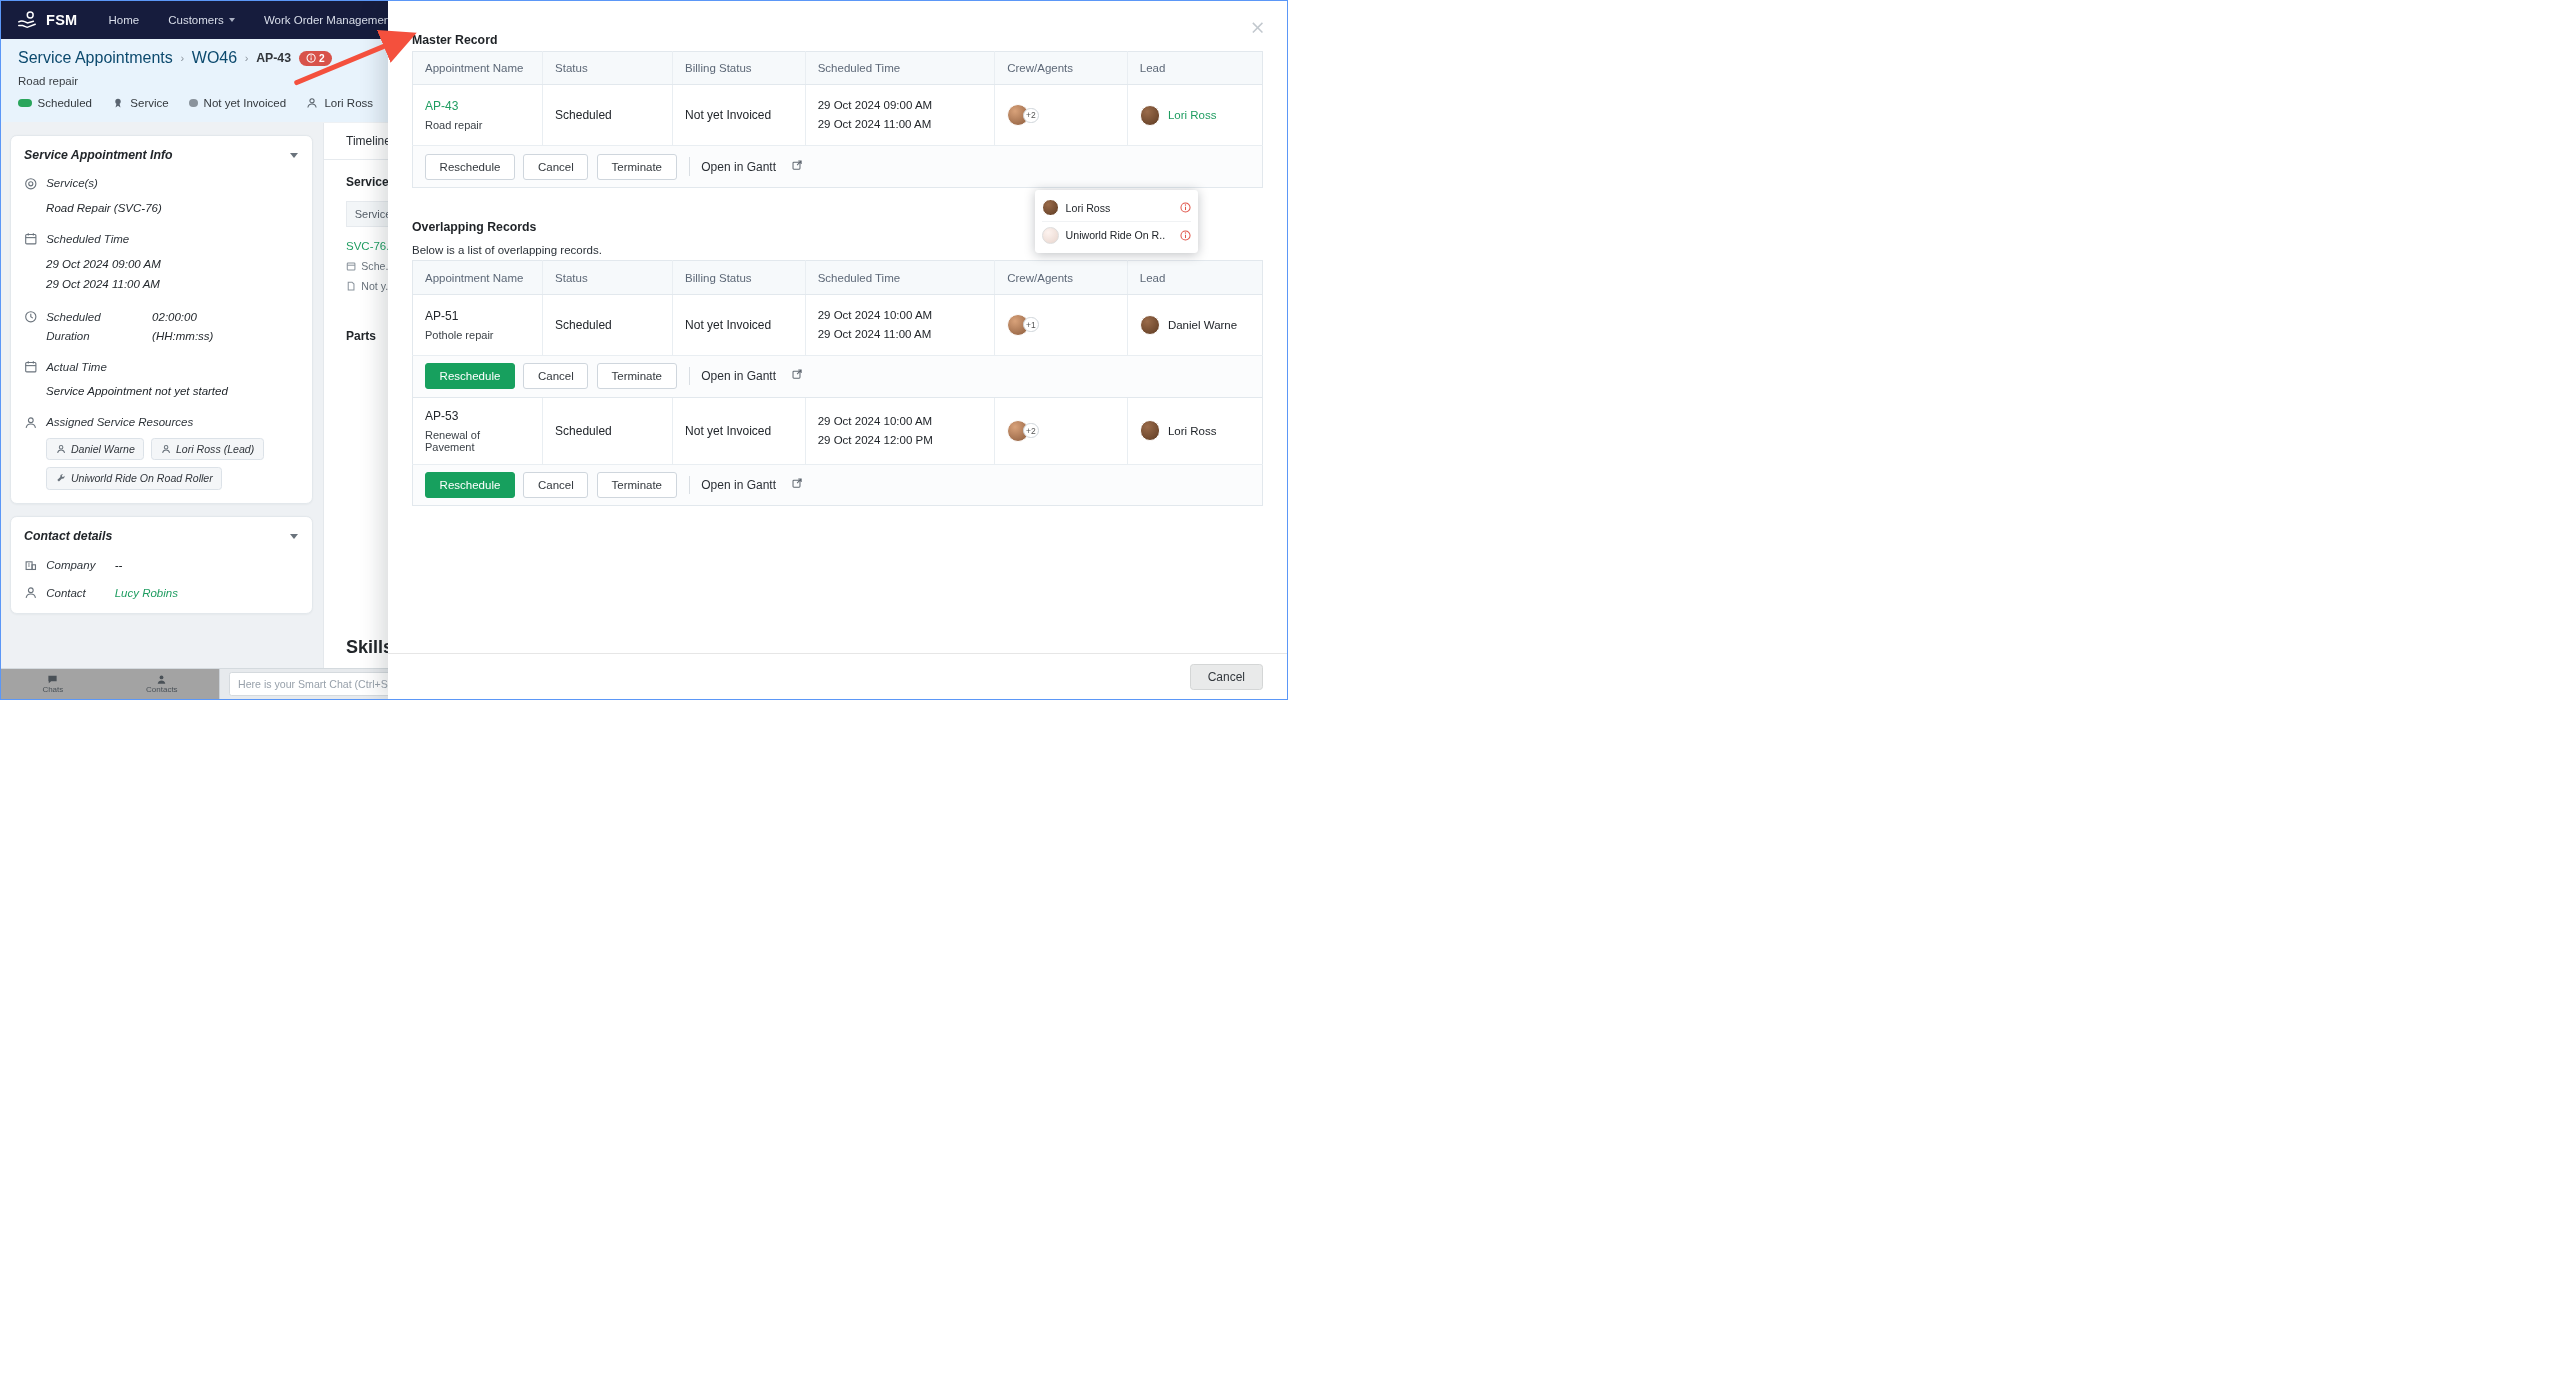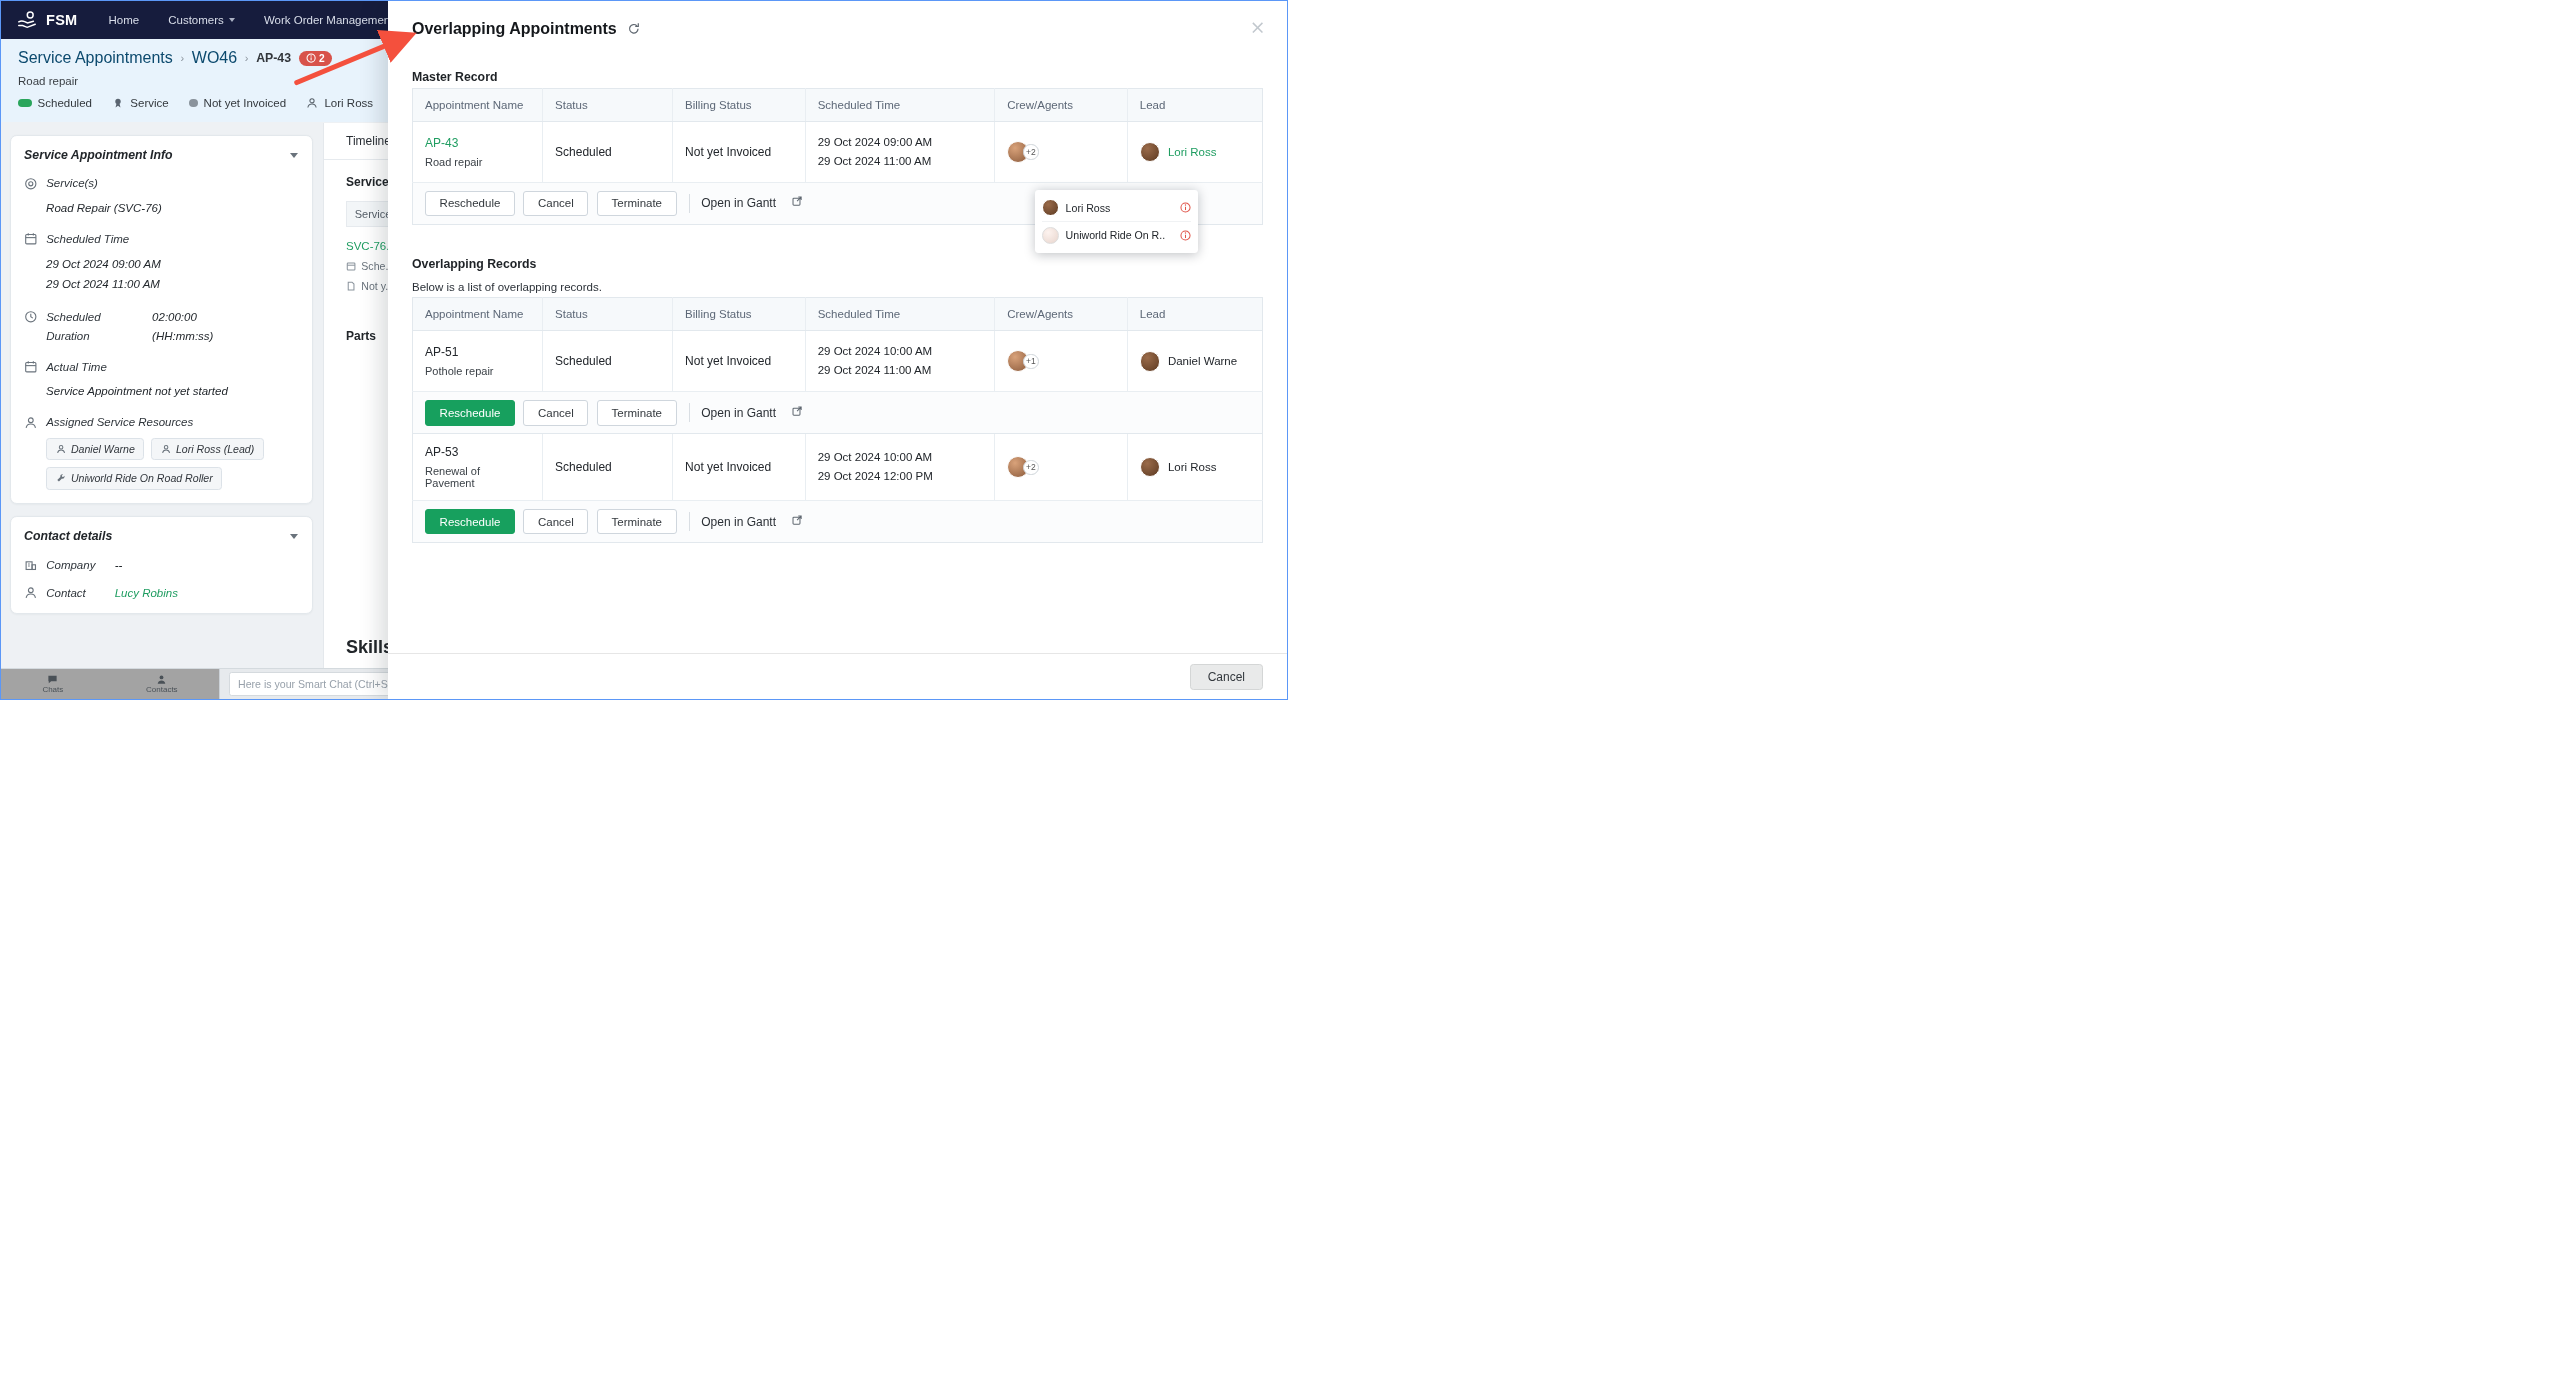--- a/index.html
+++ b/index.html
@@ -385,29 +385,20 @@
           <circle cx="8" cy="5" r="2.8"></circle>
             <path d="M2.5 14c.5-3 2.8-4.6 5.5-4.6s5 1.6 5.5 4.6z"></path>
         </svg>
         <span class="dock-lbl">Contacts</span>
       </div>
     </div>
     <div class="chat-input">Here is your Smart Chat (Ctrl+Spa</div>
   </div>
 
   <div class="dialog">
-    <div class="dlg-head">
-      <span class="dlg-title">Overlapping Appointments</span>
-      <span class="refresh-btn">
-        <svg viewBox="0 0 16 16" fill="none" stroke="#5f6770" stroke-width="1.4">
-          <path d="M13 8a5 5 0 1 1-1.45-3.55"></path>
-          <path d="M13.3 1.6v3.6H9.7"></path>
-        </svg>
-      </span>
-    </div>
     <span class="close-btn">
       <svg viewBox="0 0 16 16" stroke="#c2c8ce" stroke-width="1.6">
         <line x1="3" y1="3" x2="13" y2="13"></line>
           <line x1="13" y1="3" x2="3" y2="13"></line>
       </svg>
     </span>
 
     <div class="dlg-body">
       <div class="sec-h">Master Record</div>
 

